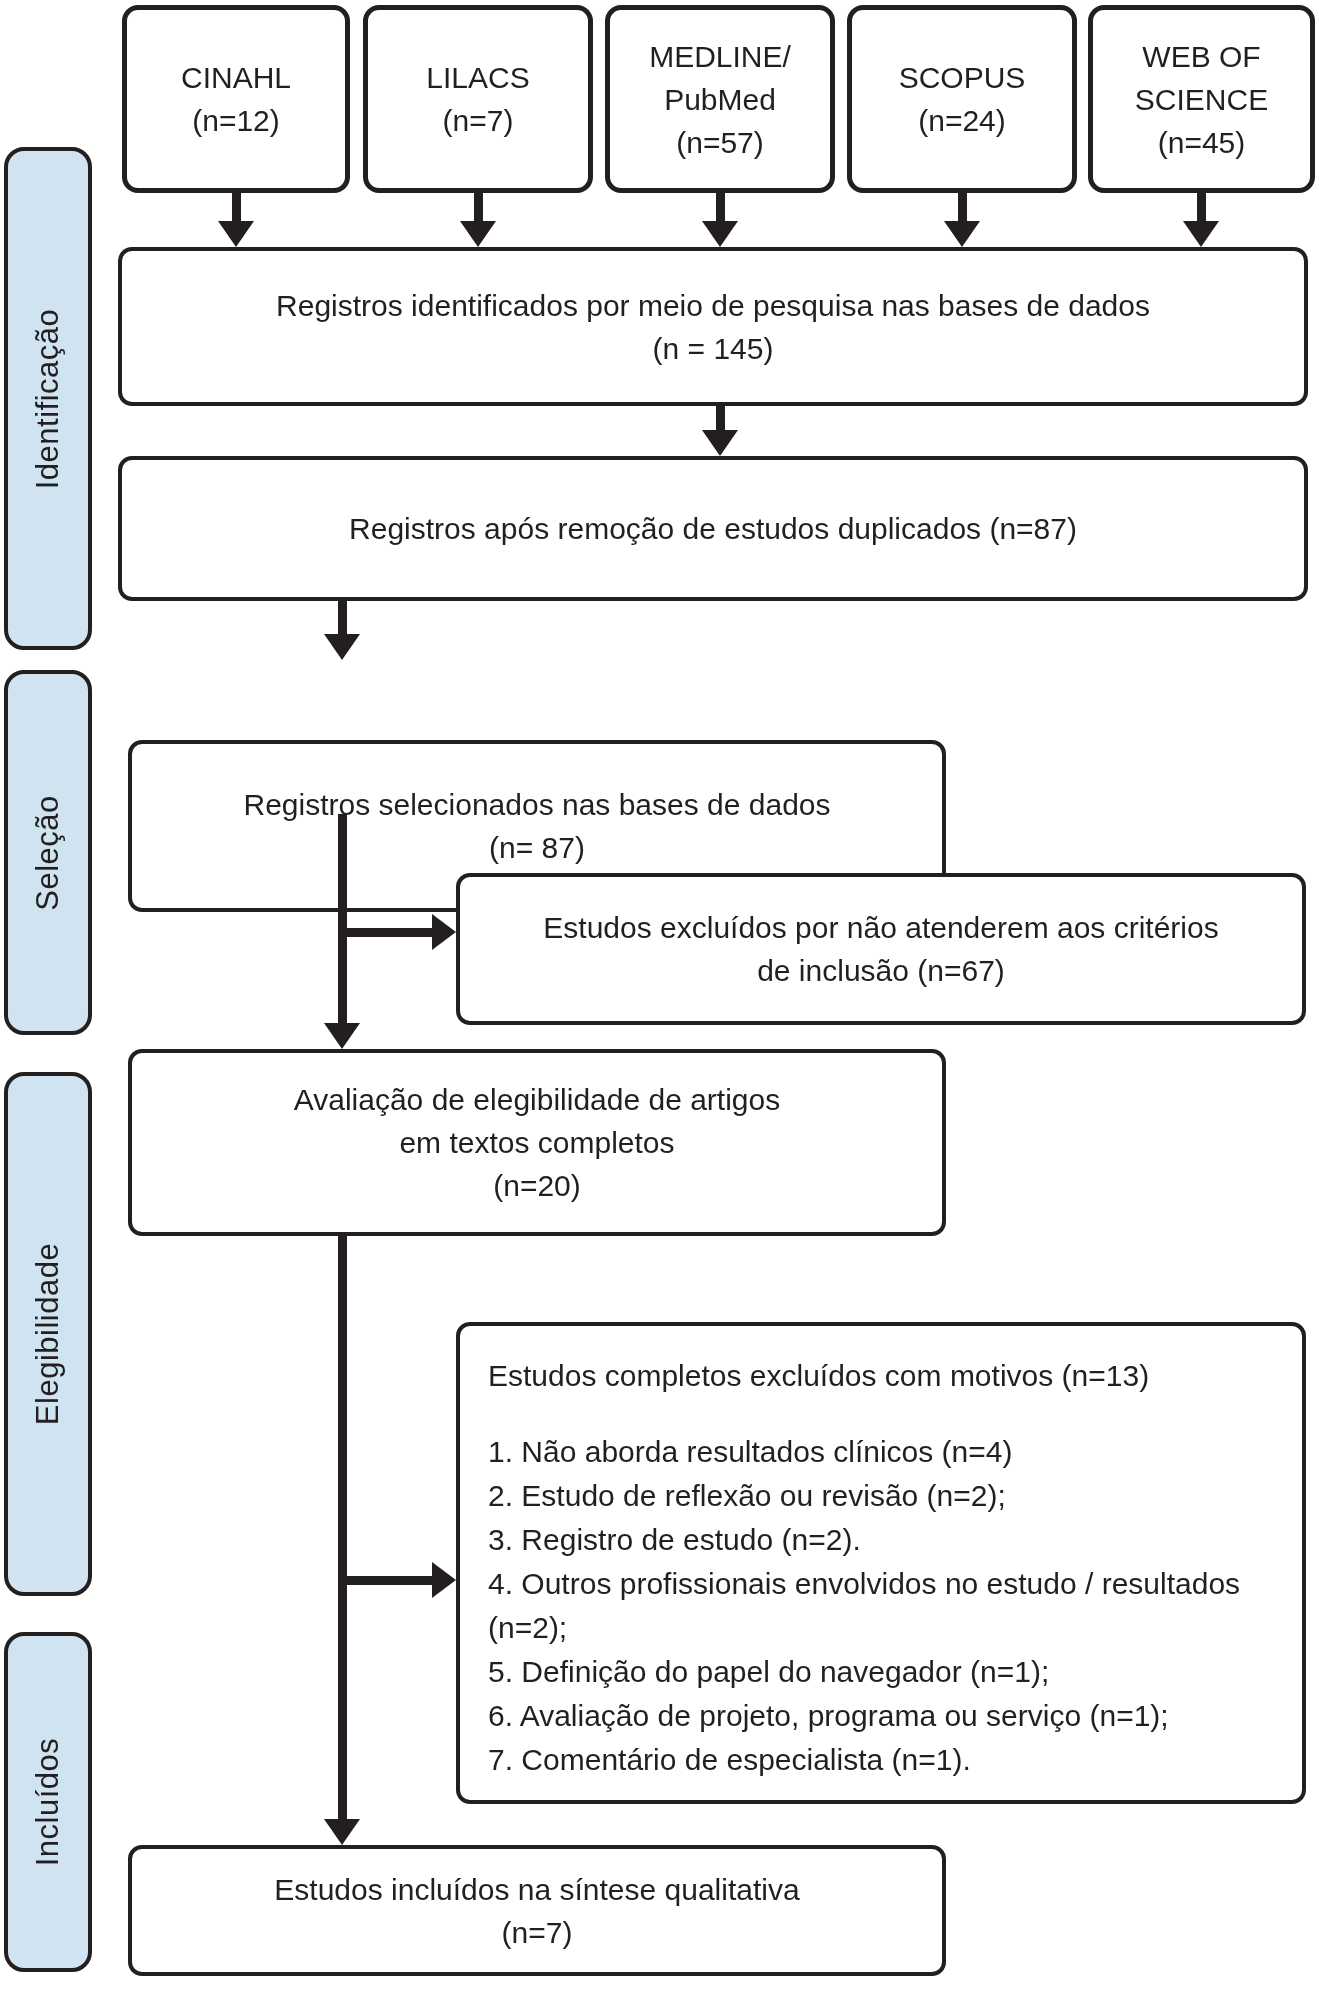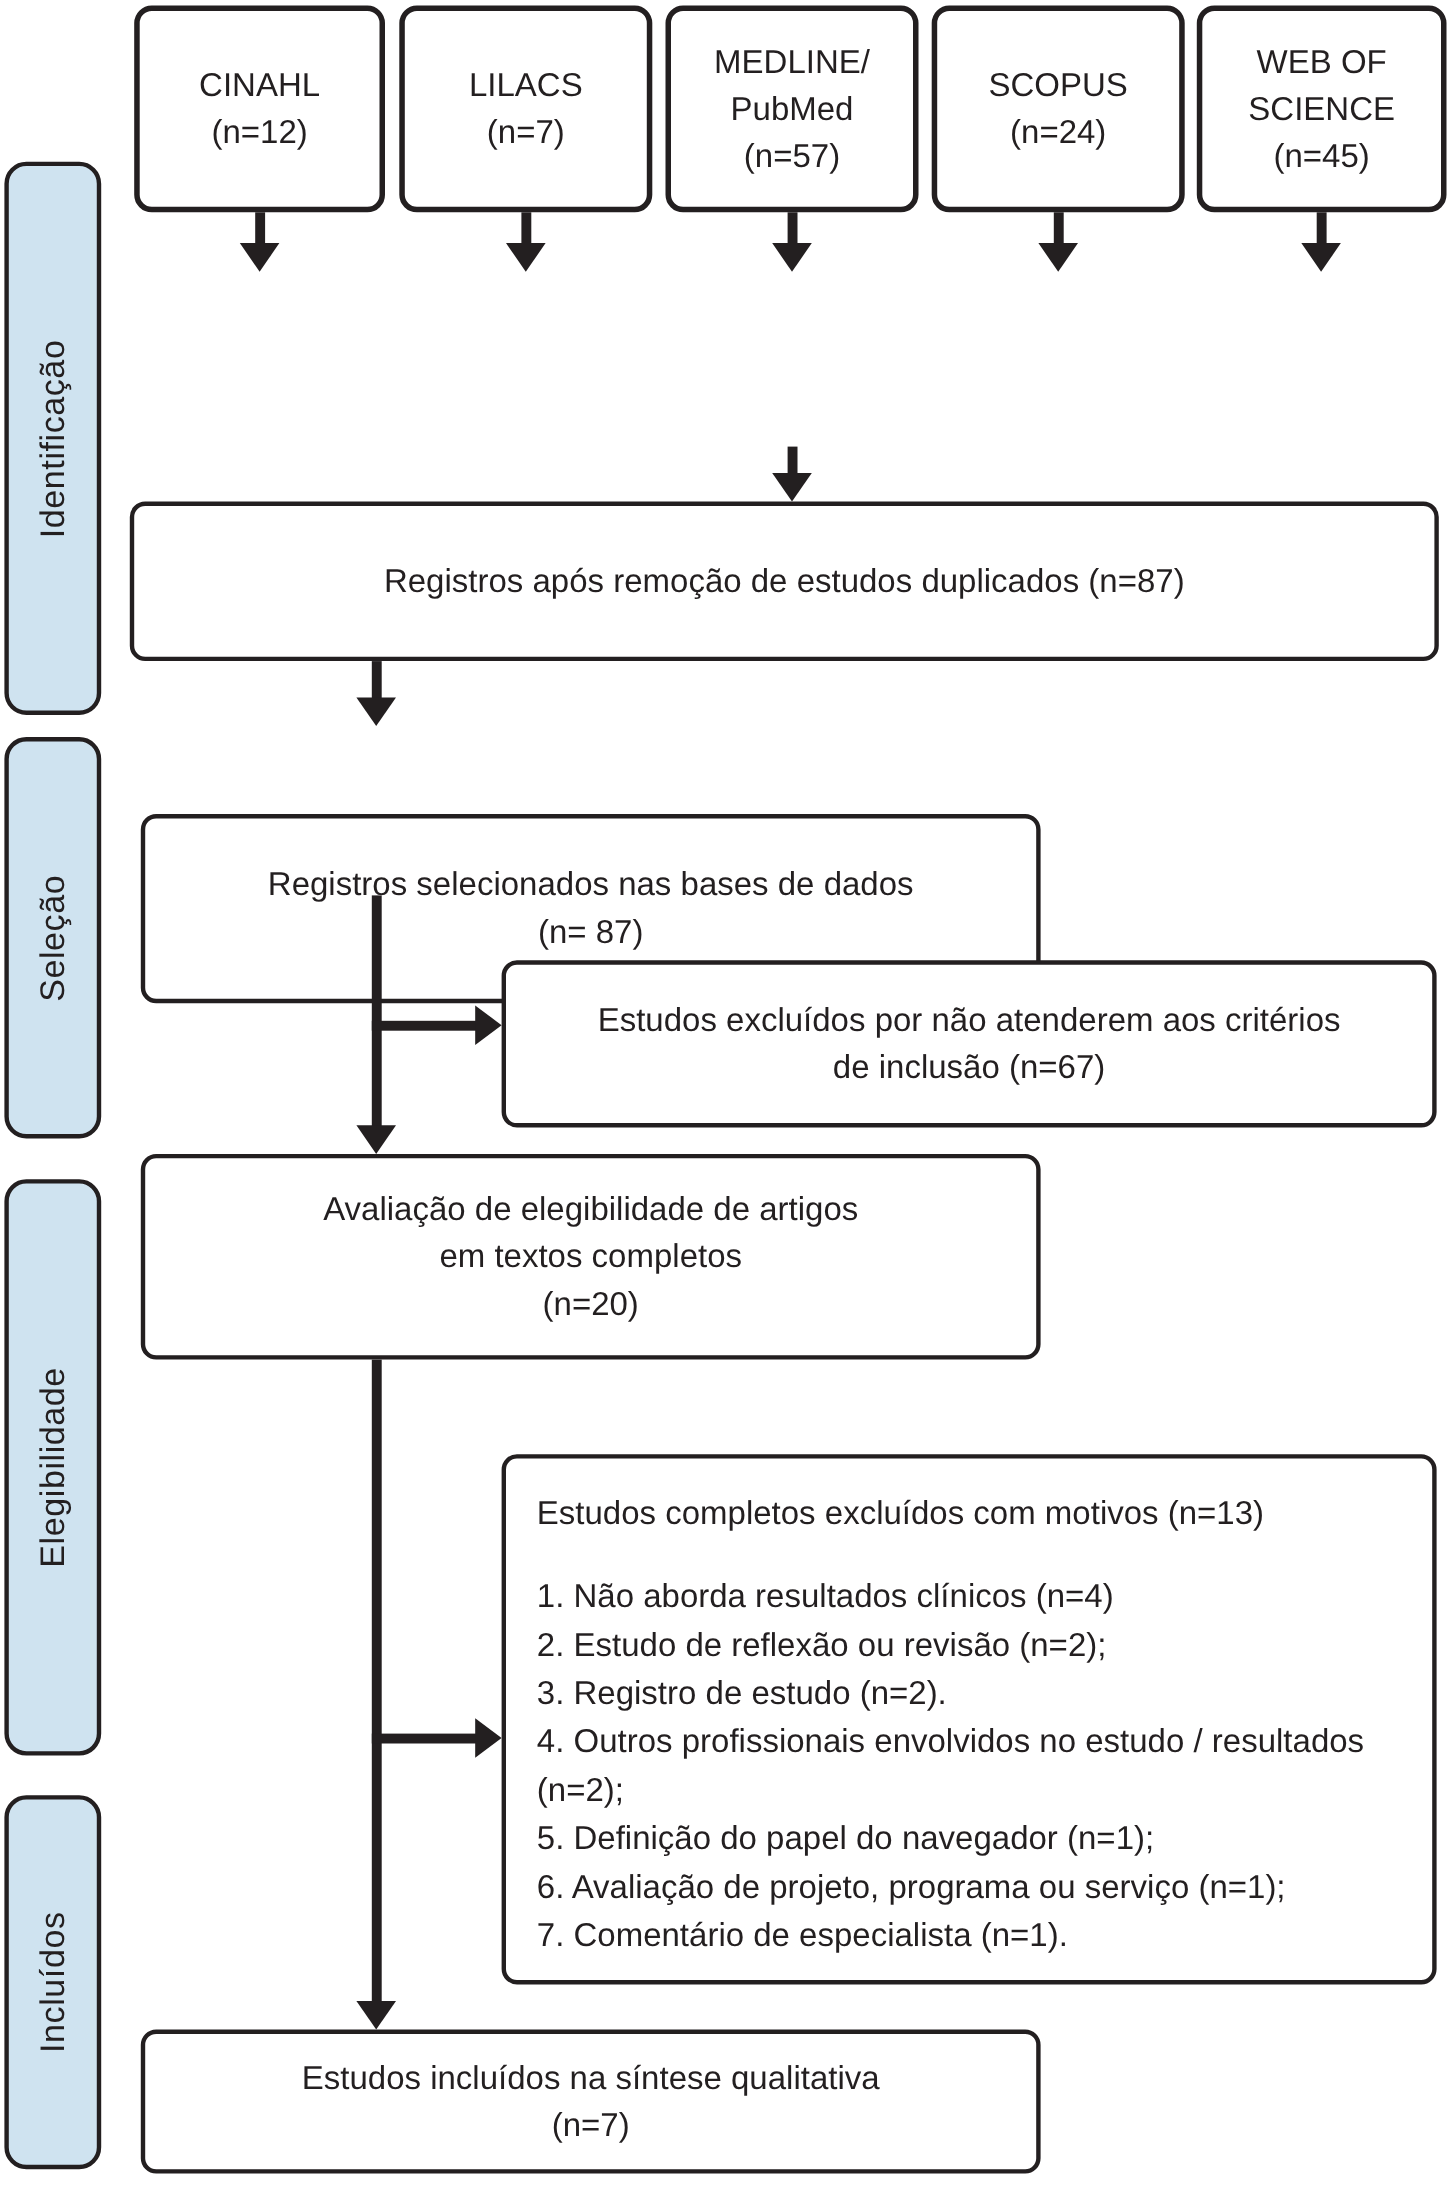--- a/index.html
+++ b/index.html
@@ -122,20 +122,24 @@
     </div>
   <div class="arrow-down" style="left:944px;top:193px;height:54px;">
       <div class="shaft"></div>
       <div class="head"></div>
     </div>
   <div class="arrow-down" style="left:1183px;top:193px;height:54px;">
       <div class="shaft"></div>
       <div class="head"></div>
     </div>
 
+  <div class="flow-box" style="left:118px;top:247px;width:1190px;height:159px;">
+      <div>Registros identificados por meio de pesquisa nas bases de dados</div>
+      <div>(n = 145)</div>
+    </div>
 
   <div class="arrow-down" style="left:702px;top:406px;height:50px;">
       <div class="shaft"></div>
       <div class="head"></div>
     </div>
 
   <div class="flow-box" style="left:118px;top:456px;width:1190px;height:145px;">
       <div>Registros após remoção de estudos duplicados (n=87)</div>
     </div>
 

